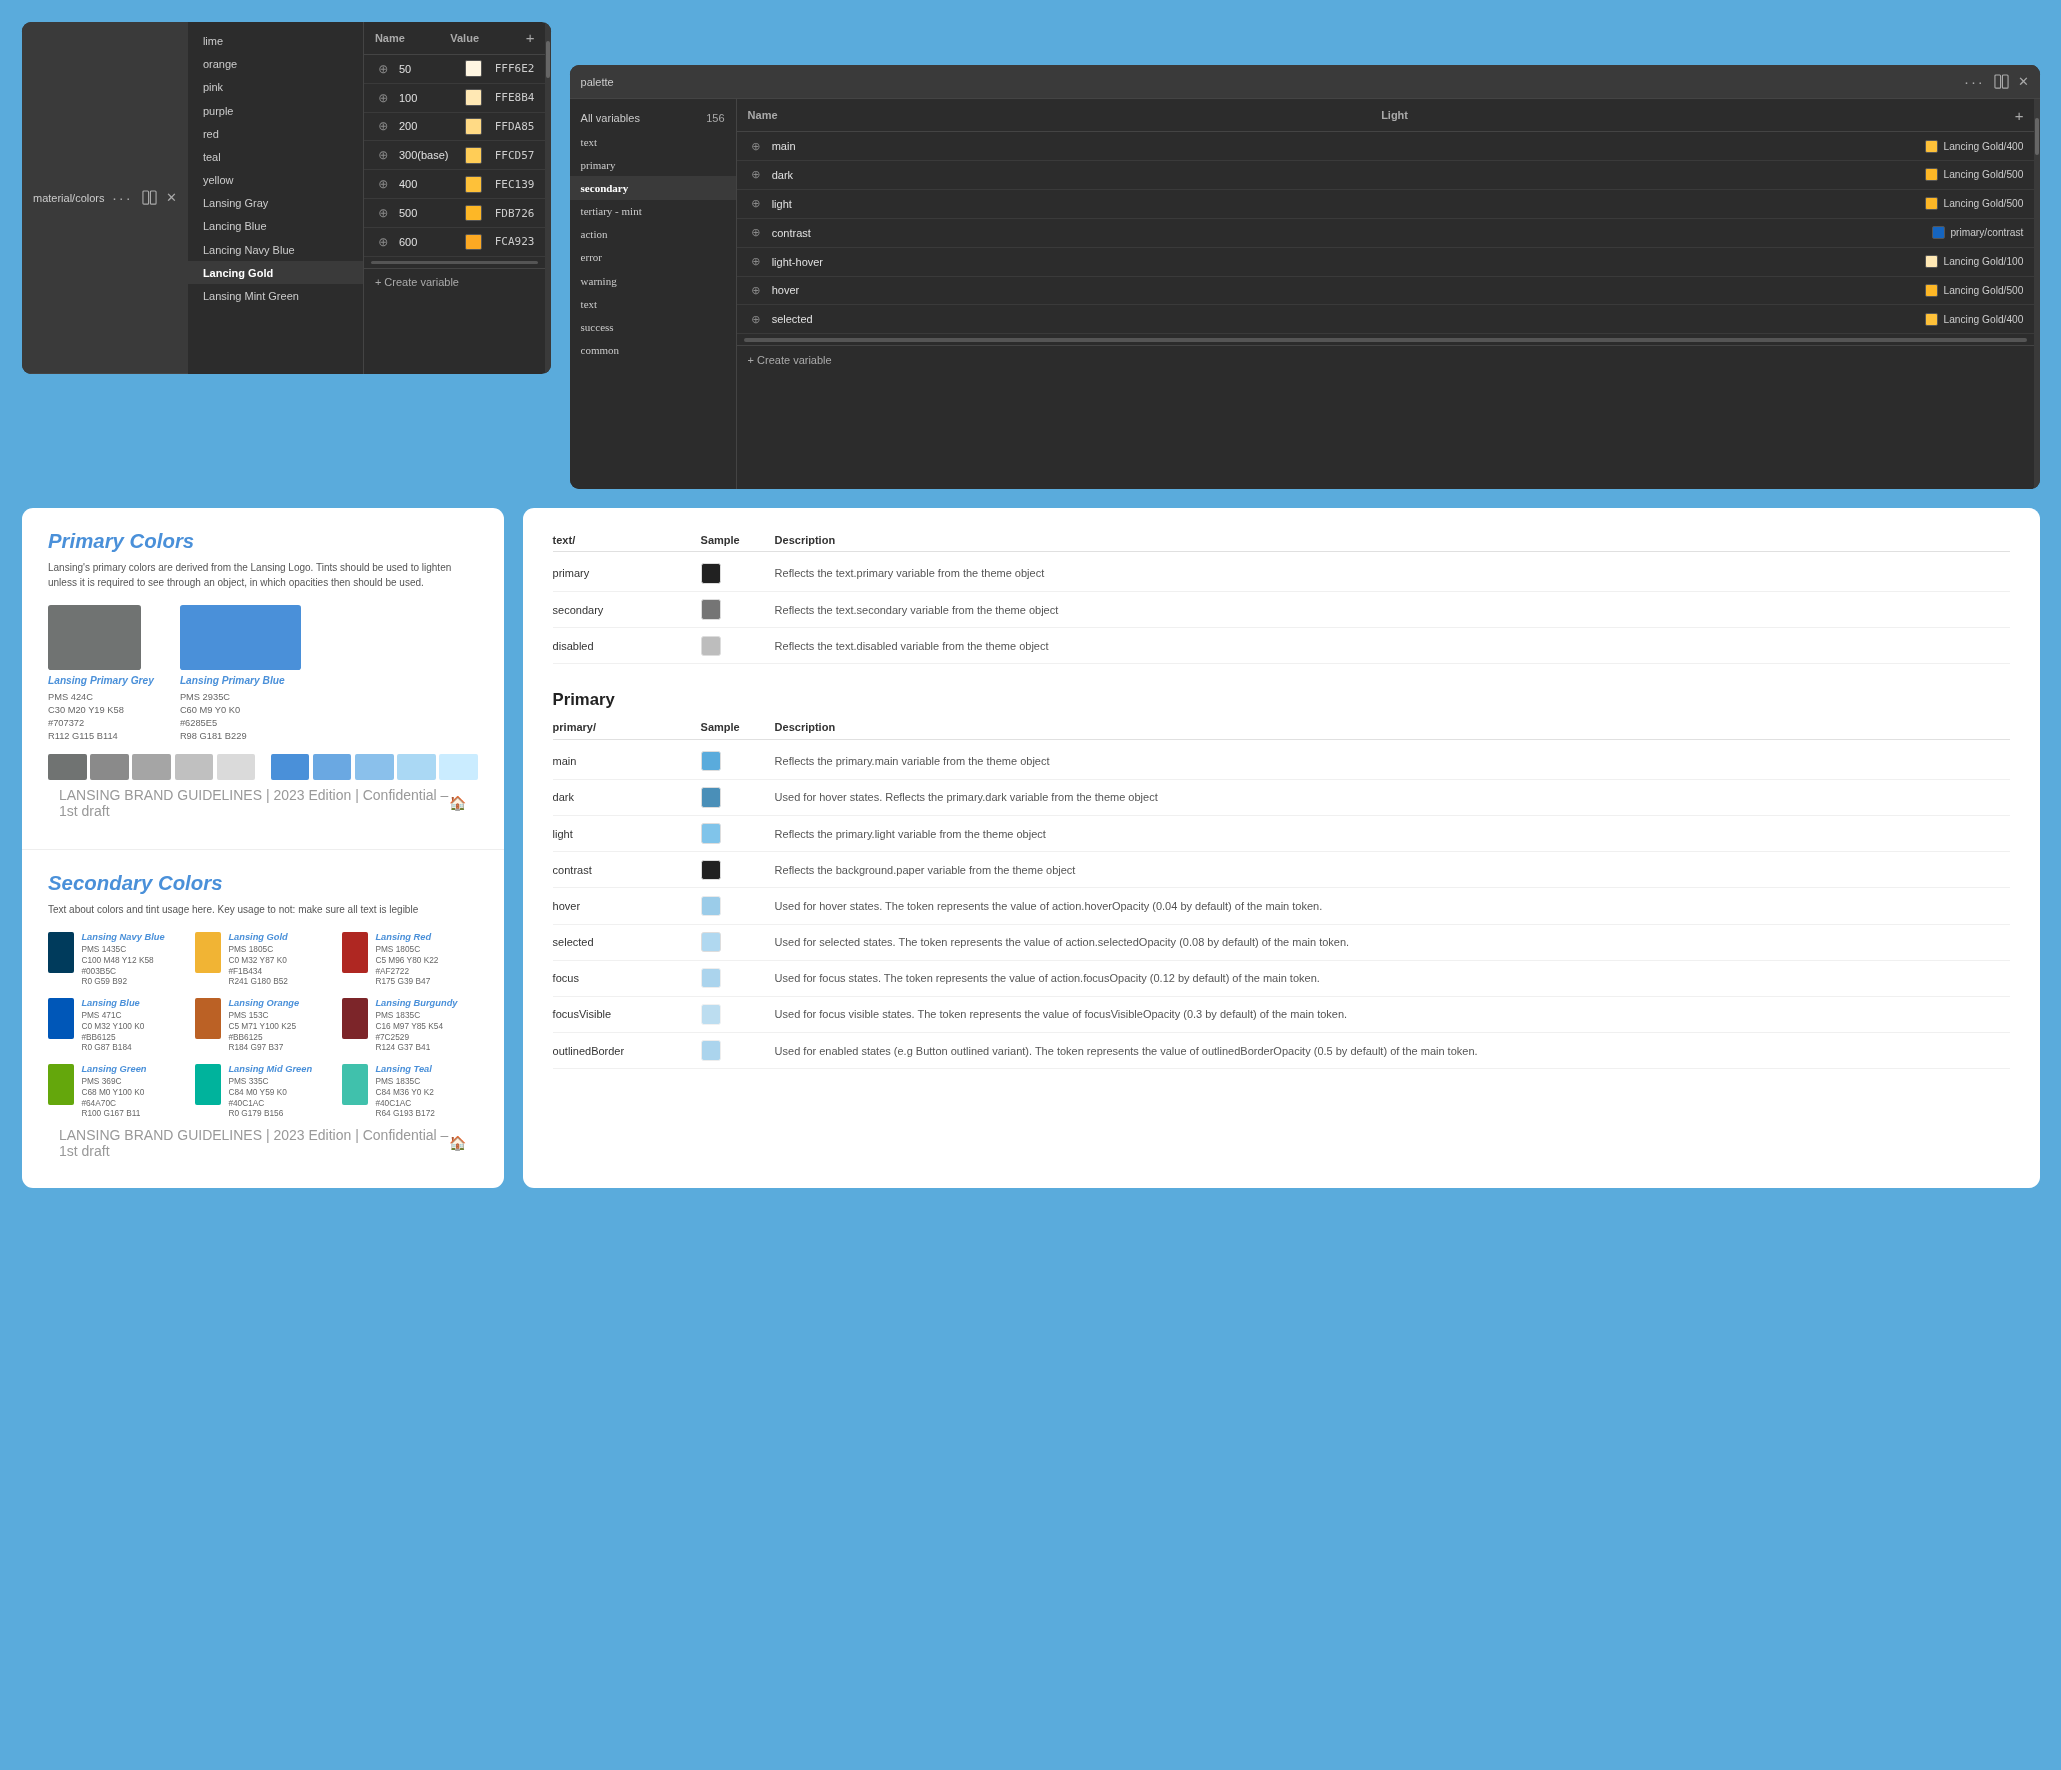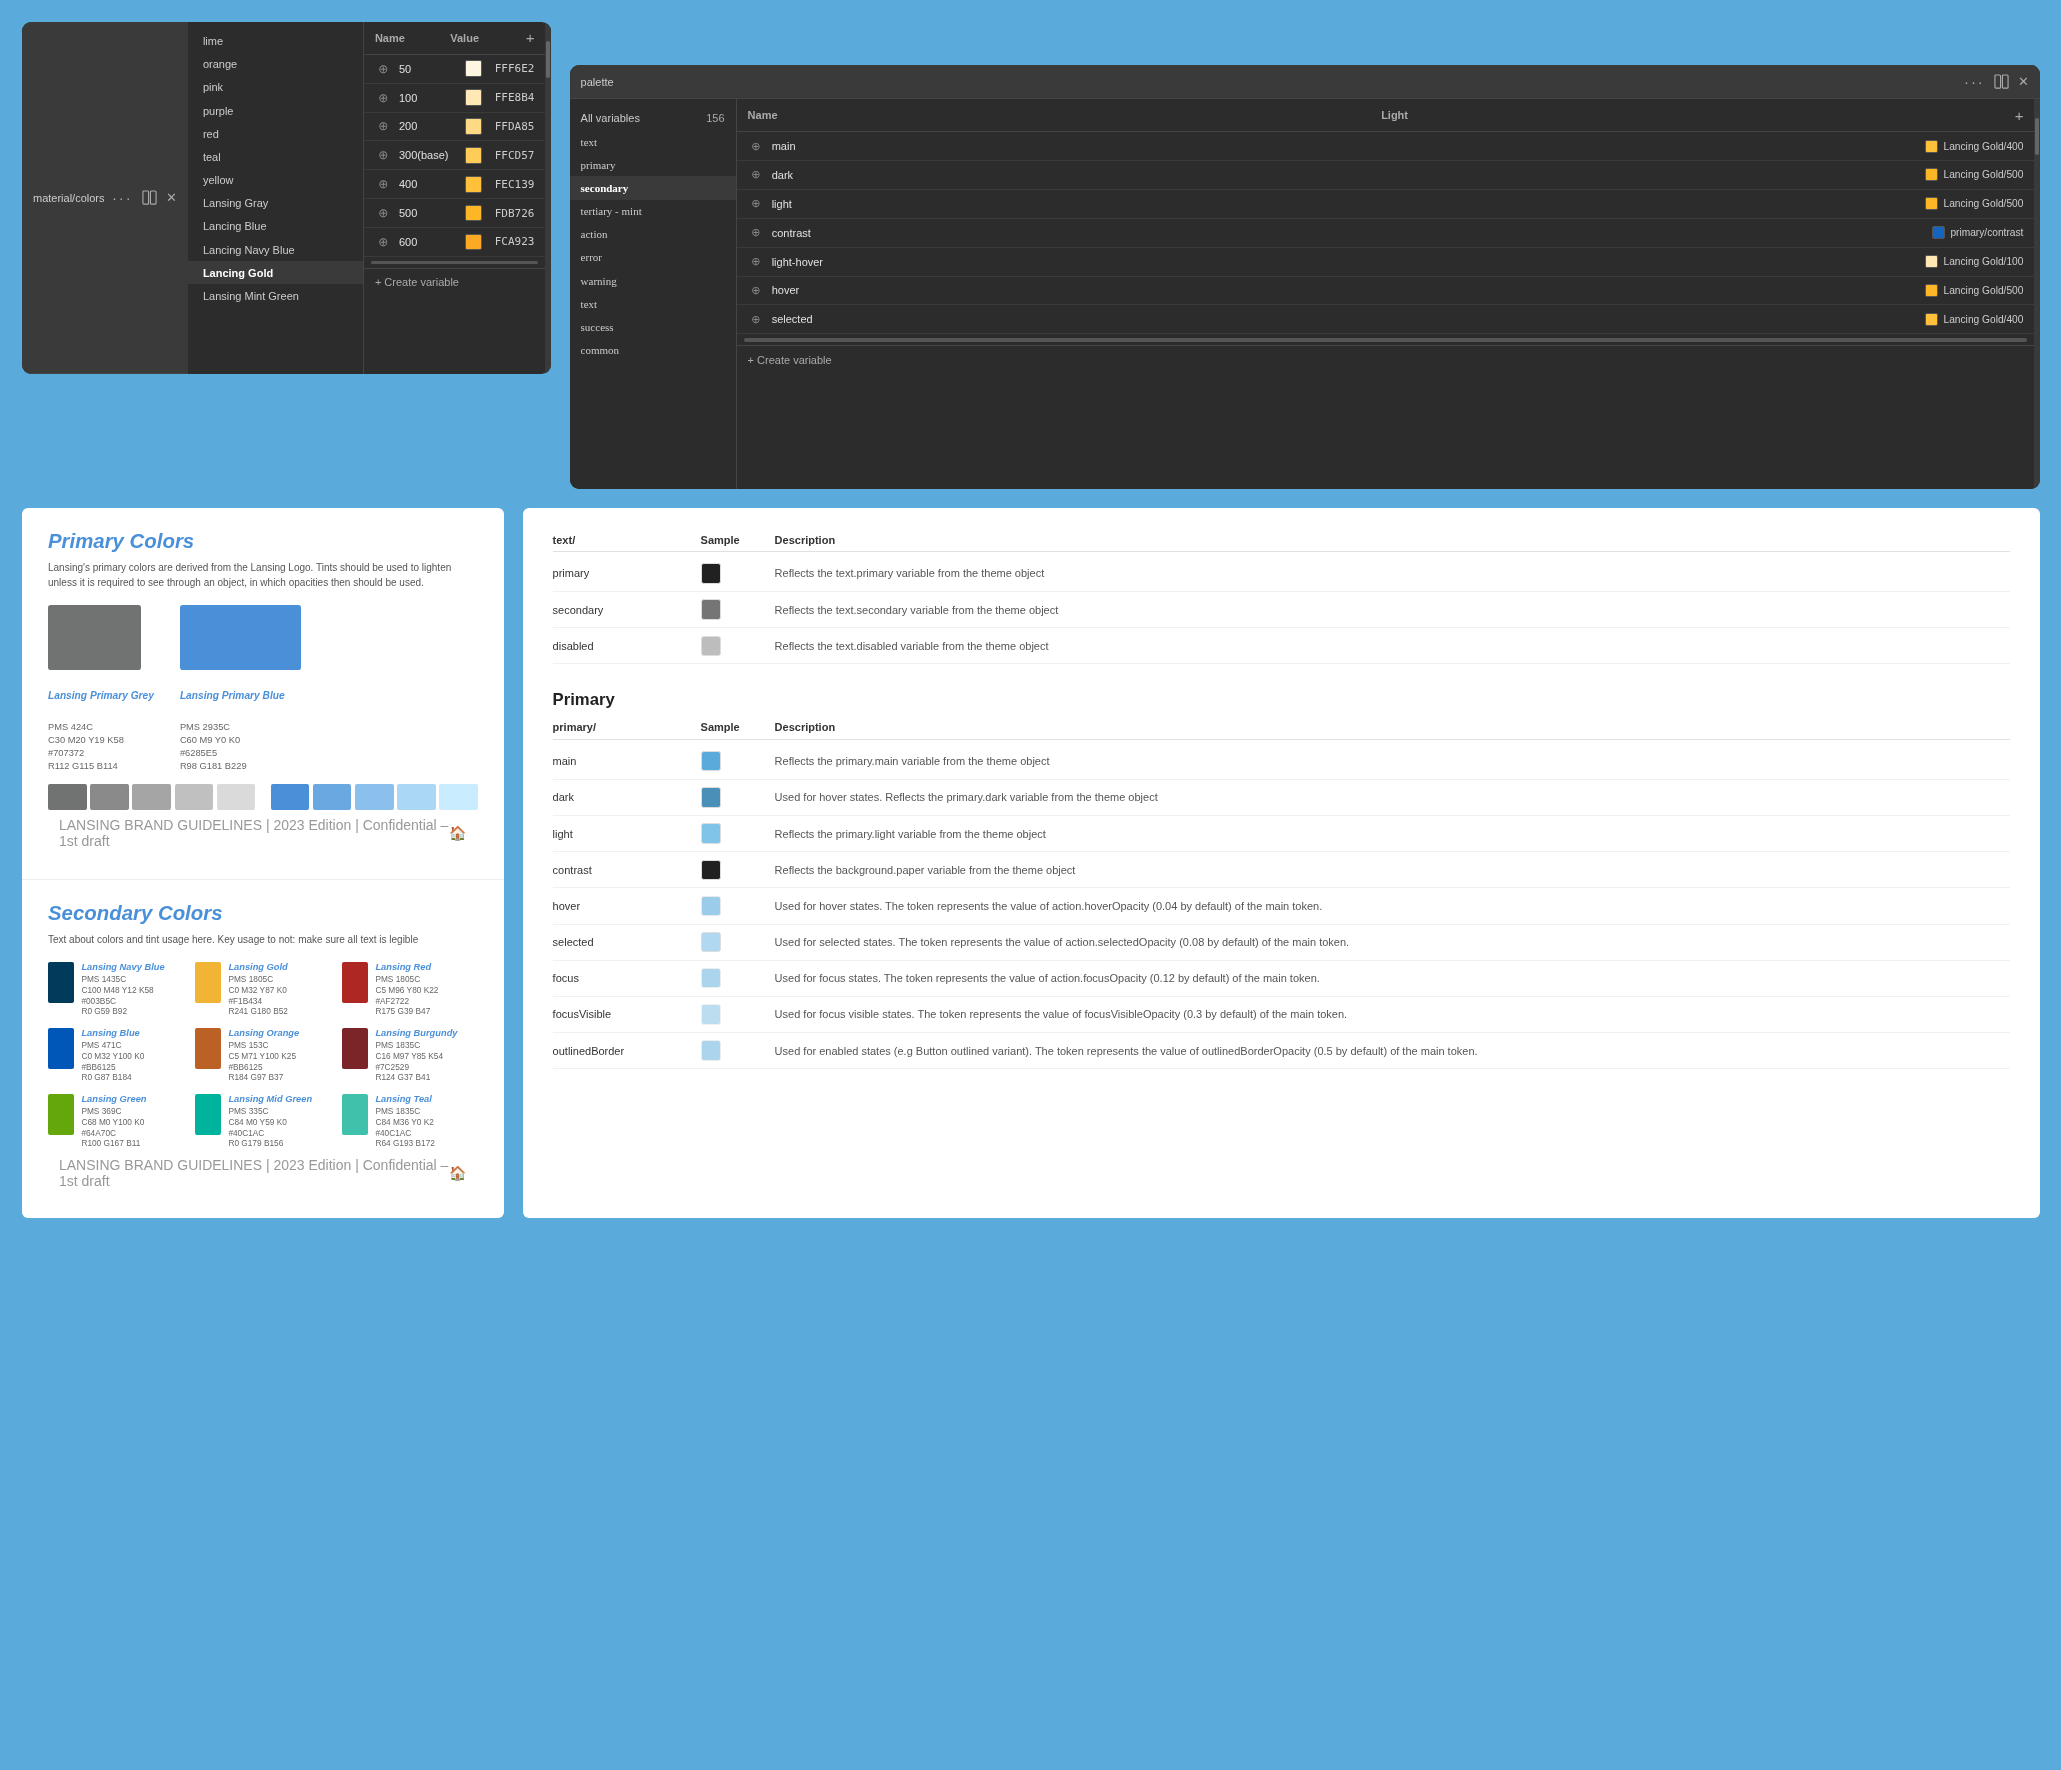--- a/index.html
+++ b/index.html
@@ -261,21 +261,21 @@
     }
 
     
     .bottom-row {
       display: flex;
       gap: 18.6px;
     }
 
     .light-panel {
       background: #fff;
-      border-radius: 6px;
+      border-radius: 11px;
       overflow: hidden;
       flex: 1;
     }
 
     
     .colors-doc-panel {
       width: 482px;
       flex: none;
       padding: 0;
     }
@@ -302,21 +302,21 @@
 
     .color-swatch-grid {
       display: flex;
       gap: 15px;
       margin-bottom: 11px;
     }
 
     .color-swatch-item {
       display: flex;
       flex-direction: column;
-      gap: 20px;
+      gap: 5px;
     }
 
     .color-swatch-box {
       width: 93px;
       height: 65px;
       border-radius: 2.8px;
     }
 
     .color-swatch-name {
       font-size: 10.2px;

